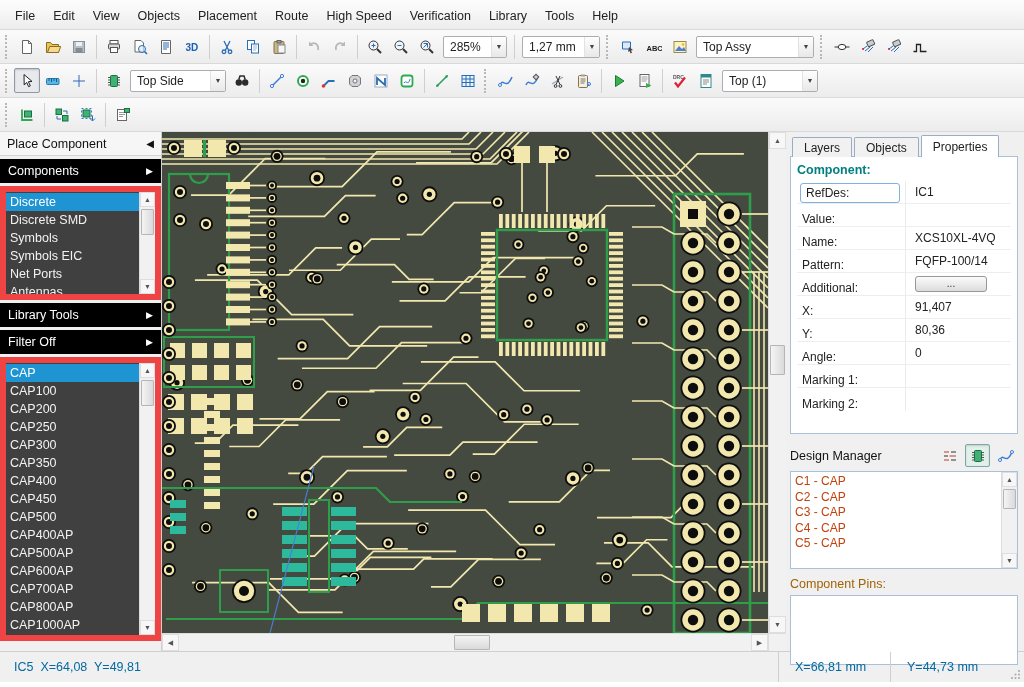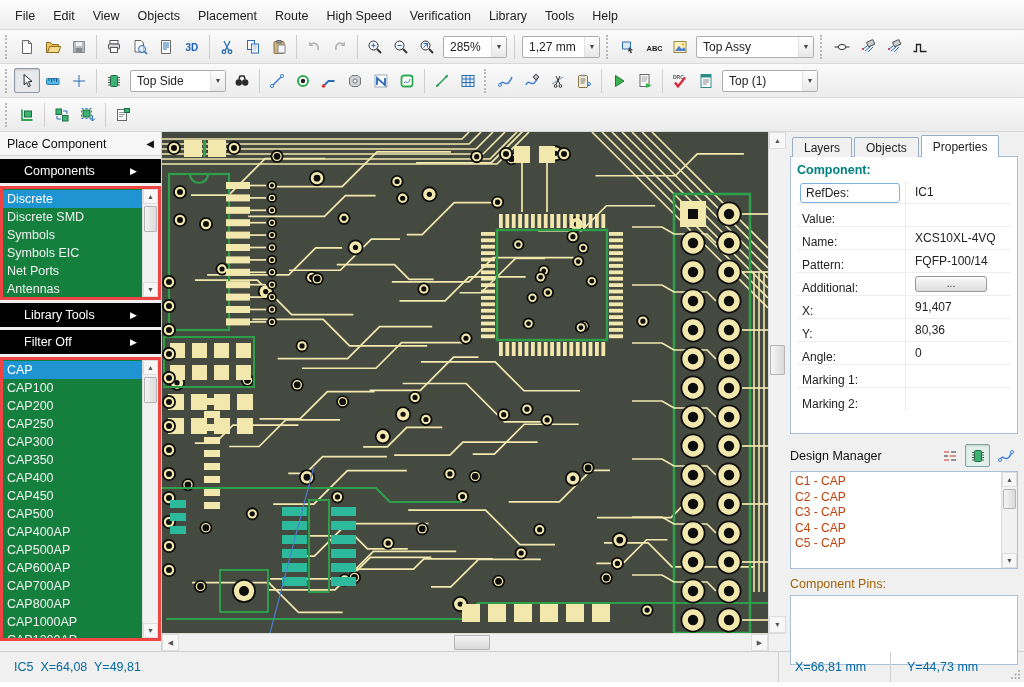--- a/index.html
+++ b/index.html
@@ -18,23 +18,23 @@
   .combo{height:22px;background:#fff;border:1px solid #abadb3;border-radius:2px;display:flex;align-items:center;font-size:12px;color:#222;margin:0 3px;padding-left:6px}
   .combo .val{flex:1;white-space:nowrap;overflow:hidden}
   .combo .dd{width:15px;height:100%;display:flex;align-items:center;justify-content:center;font-size:7px;color:#444;border-left:1px solid #e2e2e2;background:linear-gradient(#fefefe,#e8e8e8)}
   #row3{height:34px;display:flex;align-items:center;background:linear-gradient(#fbfbfb,#ececec);border-bottom:1px solid #d9d9d9;padding:0 2px}
   
   #main{height:519px;display:flex}
   
   #sidebar{width:162px;border-right:1px solid #cfcfcf;background:#f0f0f0;display:flex;flex-direction:column}
   .side-header{height:24px;display:flex;align-items:center;padding:0 7px;background:#f6f6f6;border-bottom:1px solid #d5d5d5;font-size:12.5px;color:#111}
   .side-header .arr{margin-left:auto;font-size:10px;color:#111}
-  .black-bar{height:24px;background:#000;color:#fff;display:flex;align-items:center;padding:0 24px;font-size:12.5px;margin-top:3px}
+  .black-bar{height:24px;background:#000;color:#fff;display:flex;align-items:center;padding:0 8px;font-size:12.5px;margin-top:3px}
   .black-bar .arr{margin-left:auto;font-size:9px;color:#fff}
-  .listbox{margin-top:3px;background:#15803d;border:3px solid #ef4444;display:flex}
+  .listbox{margin-top:3px;background:#404040;border:6px solid #ef4444;display:flex}
   .list-items{flex:1;overflow:hidden;padding-top:1px}
   .list-item{height:18px;line-height:18px;color:#f2f2f2;font-size:12.5px;padding:0 4px;white-space:nowrap;cursor:default}
   .list-item.selected{background:#1f94d2;color:#fff}
   .vsb{width:16px;background:#f1f1f1;border-left:1px solid #dcdcdc;display:flex;flex-direction:column}
   .vsb .sbtn{height:15px;display:flex;align-items:center;justify-content:center;font-size:7px;color:#555;background:#f7f7f7;border:1px solid #dedede}
   .vsb .track{flex:1;position:relative}
   .vsb .thumb{position:absolute;left:1px;right:1px;height:26px;background:linear-gradient(90deg,#f4f4f4,#dadada);border:1px solid #b5b5b5;border-radius:1px}
   #group-list{height:114px}
   #cap-list{height:284px}
   

